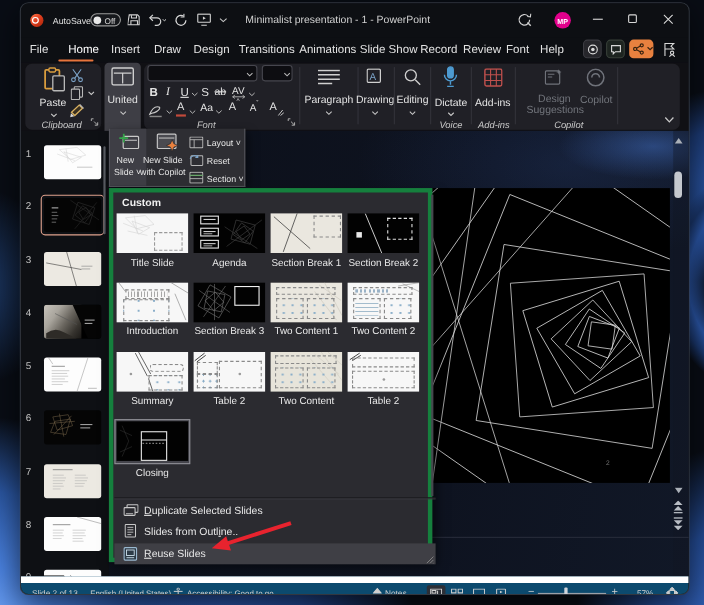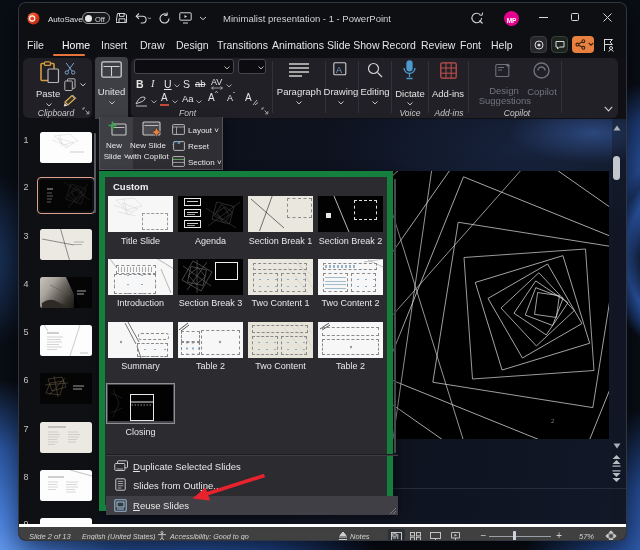--- a/index.html
+++ b/index.html
@@ -38,29 +38,29 @@
 .sthumb { position:absolute; left:21px; width:52px; height:31px; border-radius:2.5px; overflow:hidden; }
 
 #earea { position:absolute; left:80px; top:116px; width:529px; height:405px;
   background:
    radial-gradient(ellipse 120px 42px at 495px 14px, rgba(62,105,185,.55), rgba(62,105,185,0) 72%),
    radial-gradient(ellipse 260px 120px at 420px 30px, rgba(40,65,120,.30), rgba(40,65,120,0) 75%),
    linear-gradient(100deg, #0c101a 0%, #0e1320 60%, #111827 100%);
 }
 #canvas { position:absolute; left:34px; top:52px; width:476px; height:268px; background:#000; }
 
-#sbar { position:absolute; left:0; top:521px; width:100%; height:18px; background:#404040; border-top:3px solid #ffffff;font-style:italic; }
+#sbar { position:absolute; left:0; top:521px; width:100%; height:18px; background:#0c4a6e; border-top:6px solid #ffffff; }
 .st { position:absolute; top:5px; color:#cfcfcf; font-size:7.5px; white-space:nowrap; }
 
 #flyout { position:absolute; left:80px; top:114px; width:124px; height:53px; background:#2e2e33;
   border:1px solid #53535a; border-top:none; box-shadow:2px 3px 8px rgba(0,0,0,.5); }
 .ft { position:absolute; color:#e6e6e6; font-size:8px; white-space:nowrap; }
 
 #menu { position:absolute; left:80px; top:168px; width:294px; height:340px; background:#2b2b30;
-  border:6px solid #15803d; box-shadow:3px 4px 10px rgba(0,0,0,.55); }
+  border:4px solid #15803d; box-shadow:3px 4px 10px rgba(0,0,0,.55); }
 .gthumb { position:absolute; width:65px; height:36px; }
 .glab { position:absolute; width:65px; text-align:center; color:#e8e8e8; font-size:9px; }
 .mtxt { position:absolute; left:28px; top:4px; color:#e8e8e8; font-size:9.5px; white-space:nowrap; }
 .dots { background-image:radial-gradient(circle, #8aaec9 0.9px, rgba(0,0,0,0) 1.1px); background-size:8px 7px; background-position:2px 2px; }
 .db { position:absolute; border:1px dashed #9a9a9a; }
 .dbw { position:absolute; border:1px dashed #e0e0e0; }
 </style>
 </head>
 <body>
 <div id="desk">

